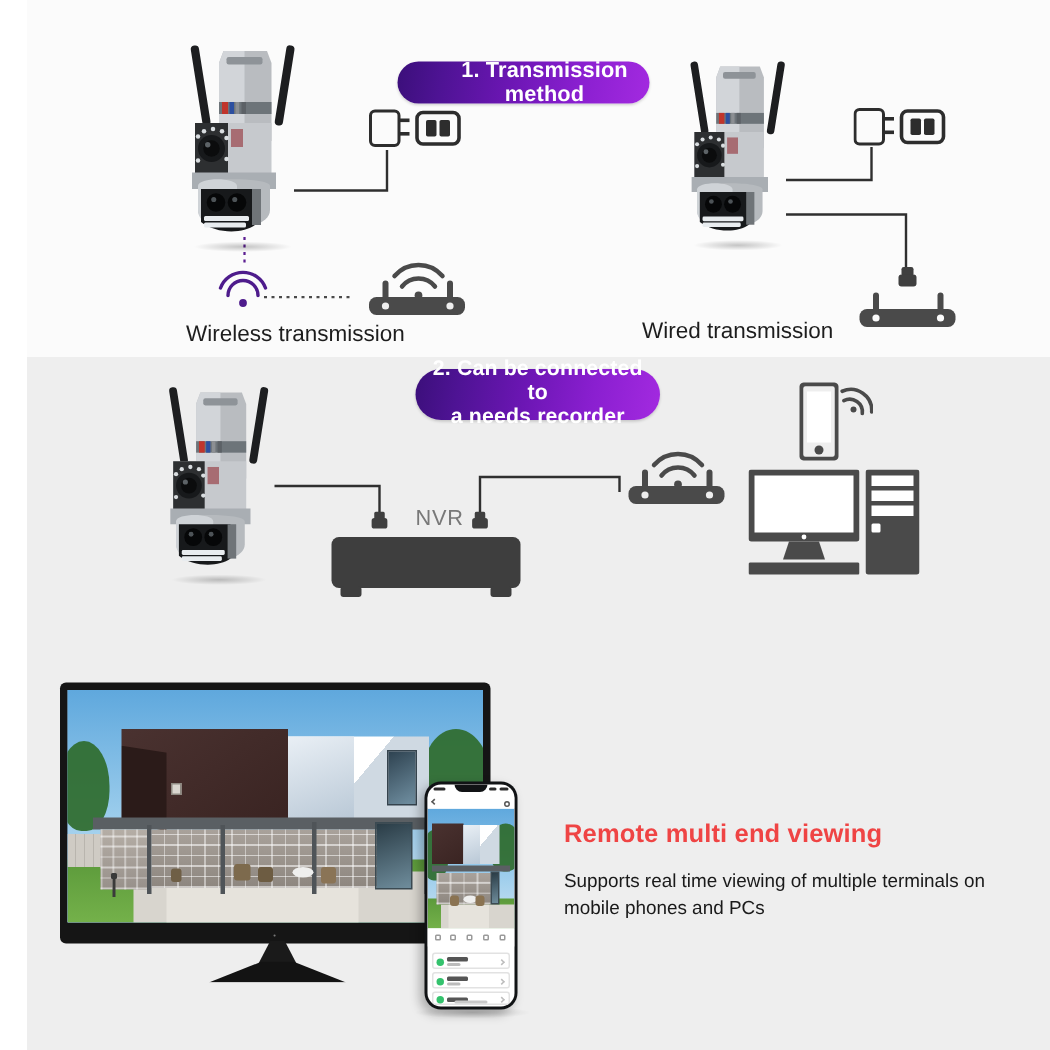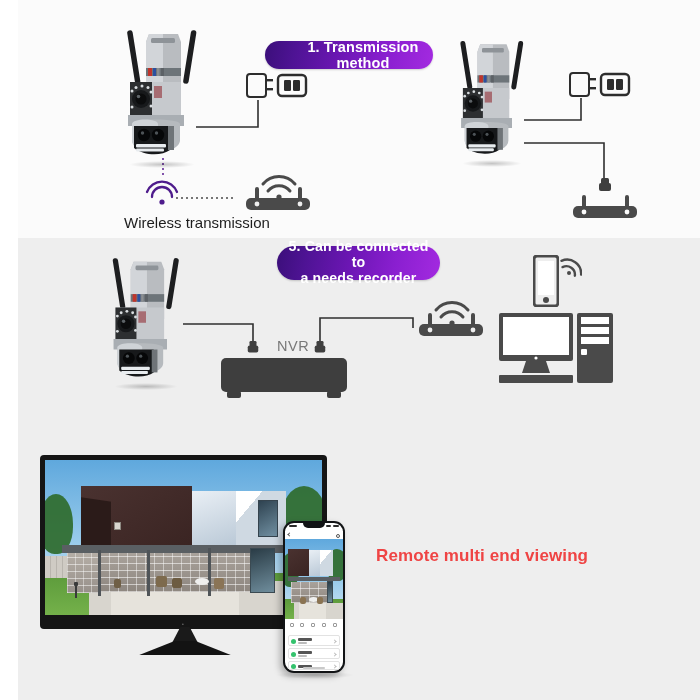--- a/index.html
+++ b/index.html
@@ -322,24 +322,25 @@
   <div style="position:absolute; left:565px; top:185px;">
     <svg width="80" height="36" viewBox="0 0 80 36">
       <rect x="8" y="21" width="64" height="12" rx="5" fill="#4a4a4a"></rect>
       <rect x="17" y="10" width="4" height="13" rx="2" fill="#4a4a4a"></rect>
       <rect x="60" y="10" width="4" height="13" rx="2" fill="#4a4a4a"></rect>
       <circle cx="19" cy="27" r="2.4" fill="#fbfbfb"></circle>
       <circle cx="62" cy="27" r="2.4" fill="#fbfbfb"></circle>
     </svg>
   </div>
 
+  <div class="cap" id="cap-wired">Wired transmission</div>
 
   <div class="badge" id="badge2">
     <span>
-      <span>5. Can be connected to</span><br>
+      <span>2. Can be connected to</span><br>
       <span>a needs recorder</span>
     </span>
   </div>
 
   <div class="cam" style="left:104px; top:250px; width:84px; height:136px;">
     <svg viewBox="0 0 88 142" width="84" height="136">
       <rect x="13" y="8" width="5.5" height="54" rx="2.6" fill="#1d1e20" transform="rotate(-9 16 35)"></rect>
       <rect x="69" y="8" width="5.5" height="54" rx="2.6" fill="#1d1e20" transform="rotate(9 72 35)"></rect>
       <path d="M31 12 L60 12 L63 20 L63 72 L28 72 L28 20 Z" fill="#b9bcc0"></path>
       <path d="M31 12 L45 12 L45 72 L28 72 L28 20 Z" fill="#d2d5d9"></path>
@@ -559,14 +560,15 @@
       <div class="ph-row" style="top:138px; height:9px;">
         <div class="dot" style="top:2px;"></div>
         <div class="l1" style="top:3px;"></div>
         <div class="chev" style="top:2.5px;"></div>
       </div>
       <div class="ph-home"></div>
     </div>
   </div>
 
   <div id="headline">Remote multi end viewing</div>
+  <div id="subcopy">Supports real time viewing of multiple terminals on mobile phones and PCs</div>
 
 </div>
 
 </body></html>

